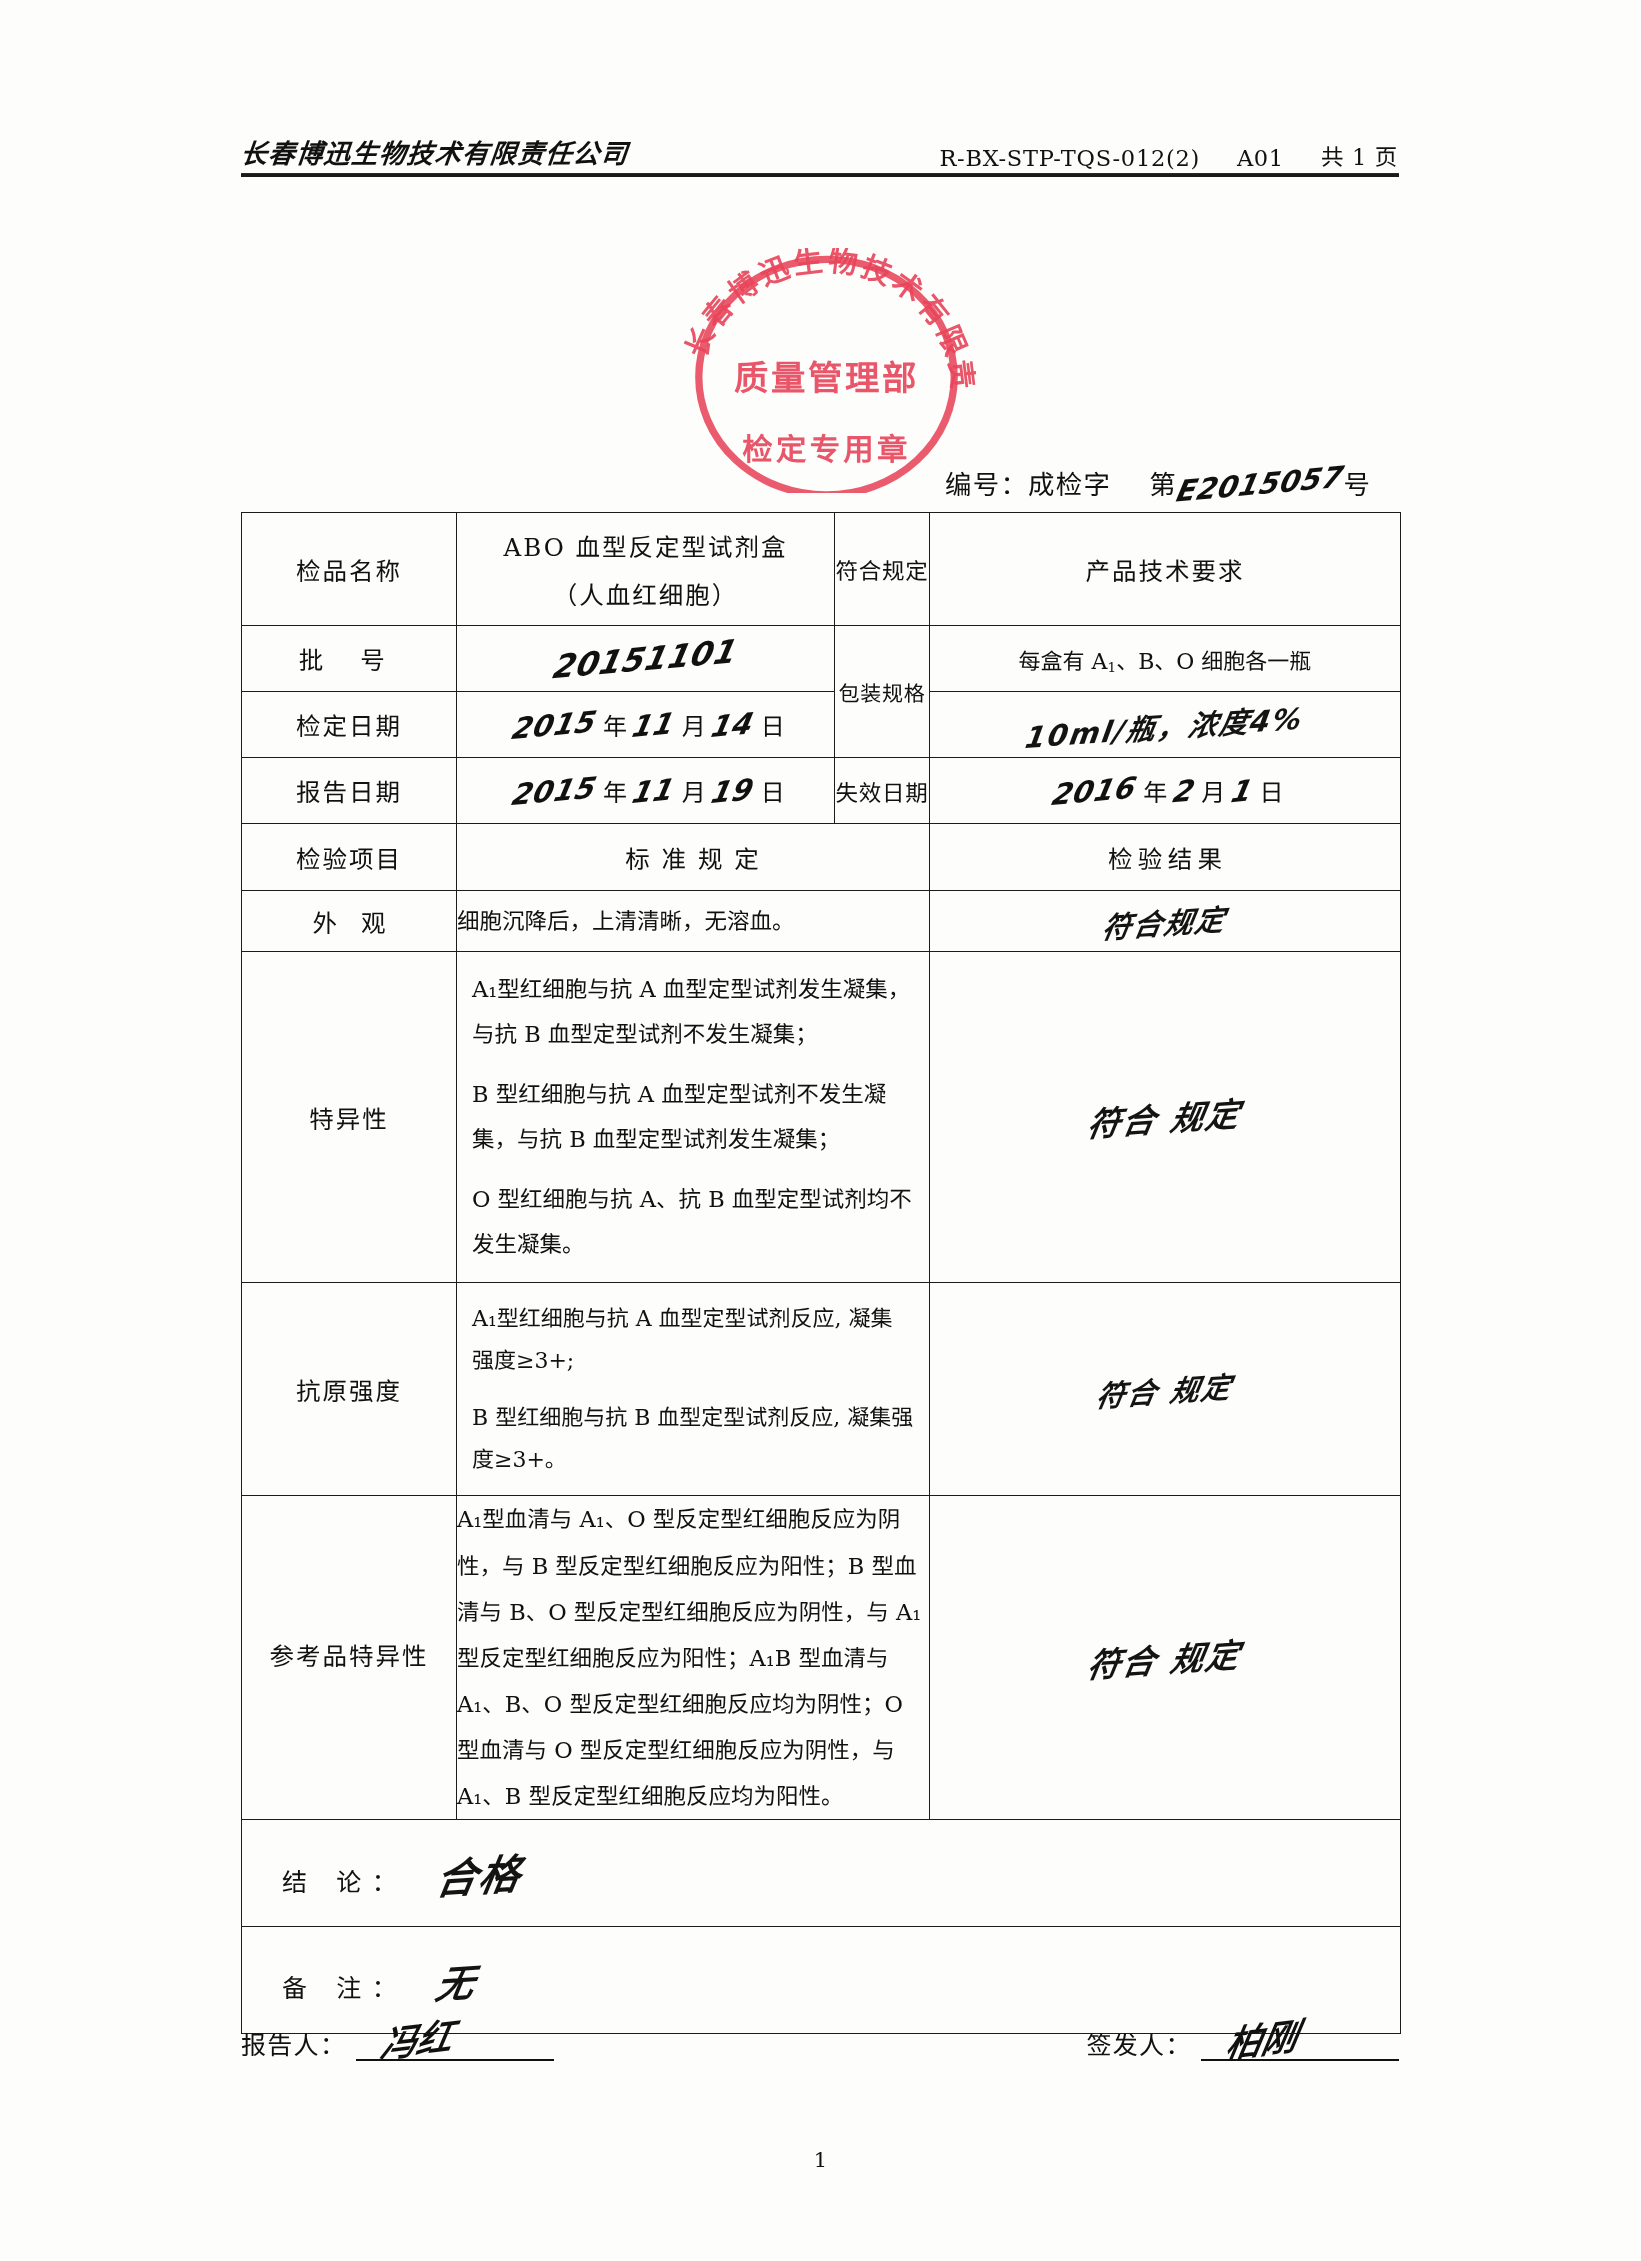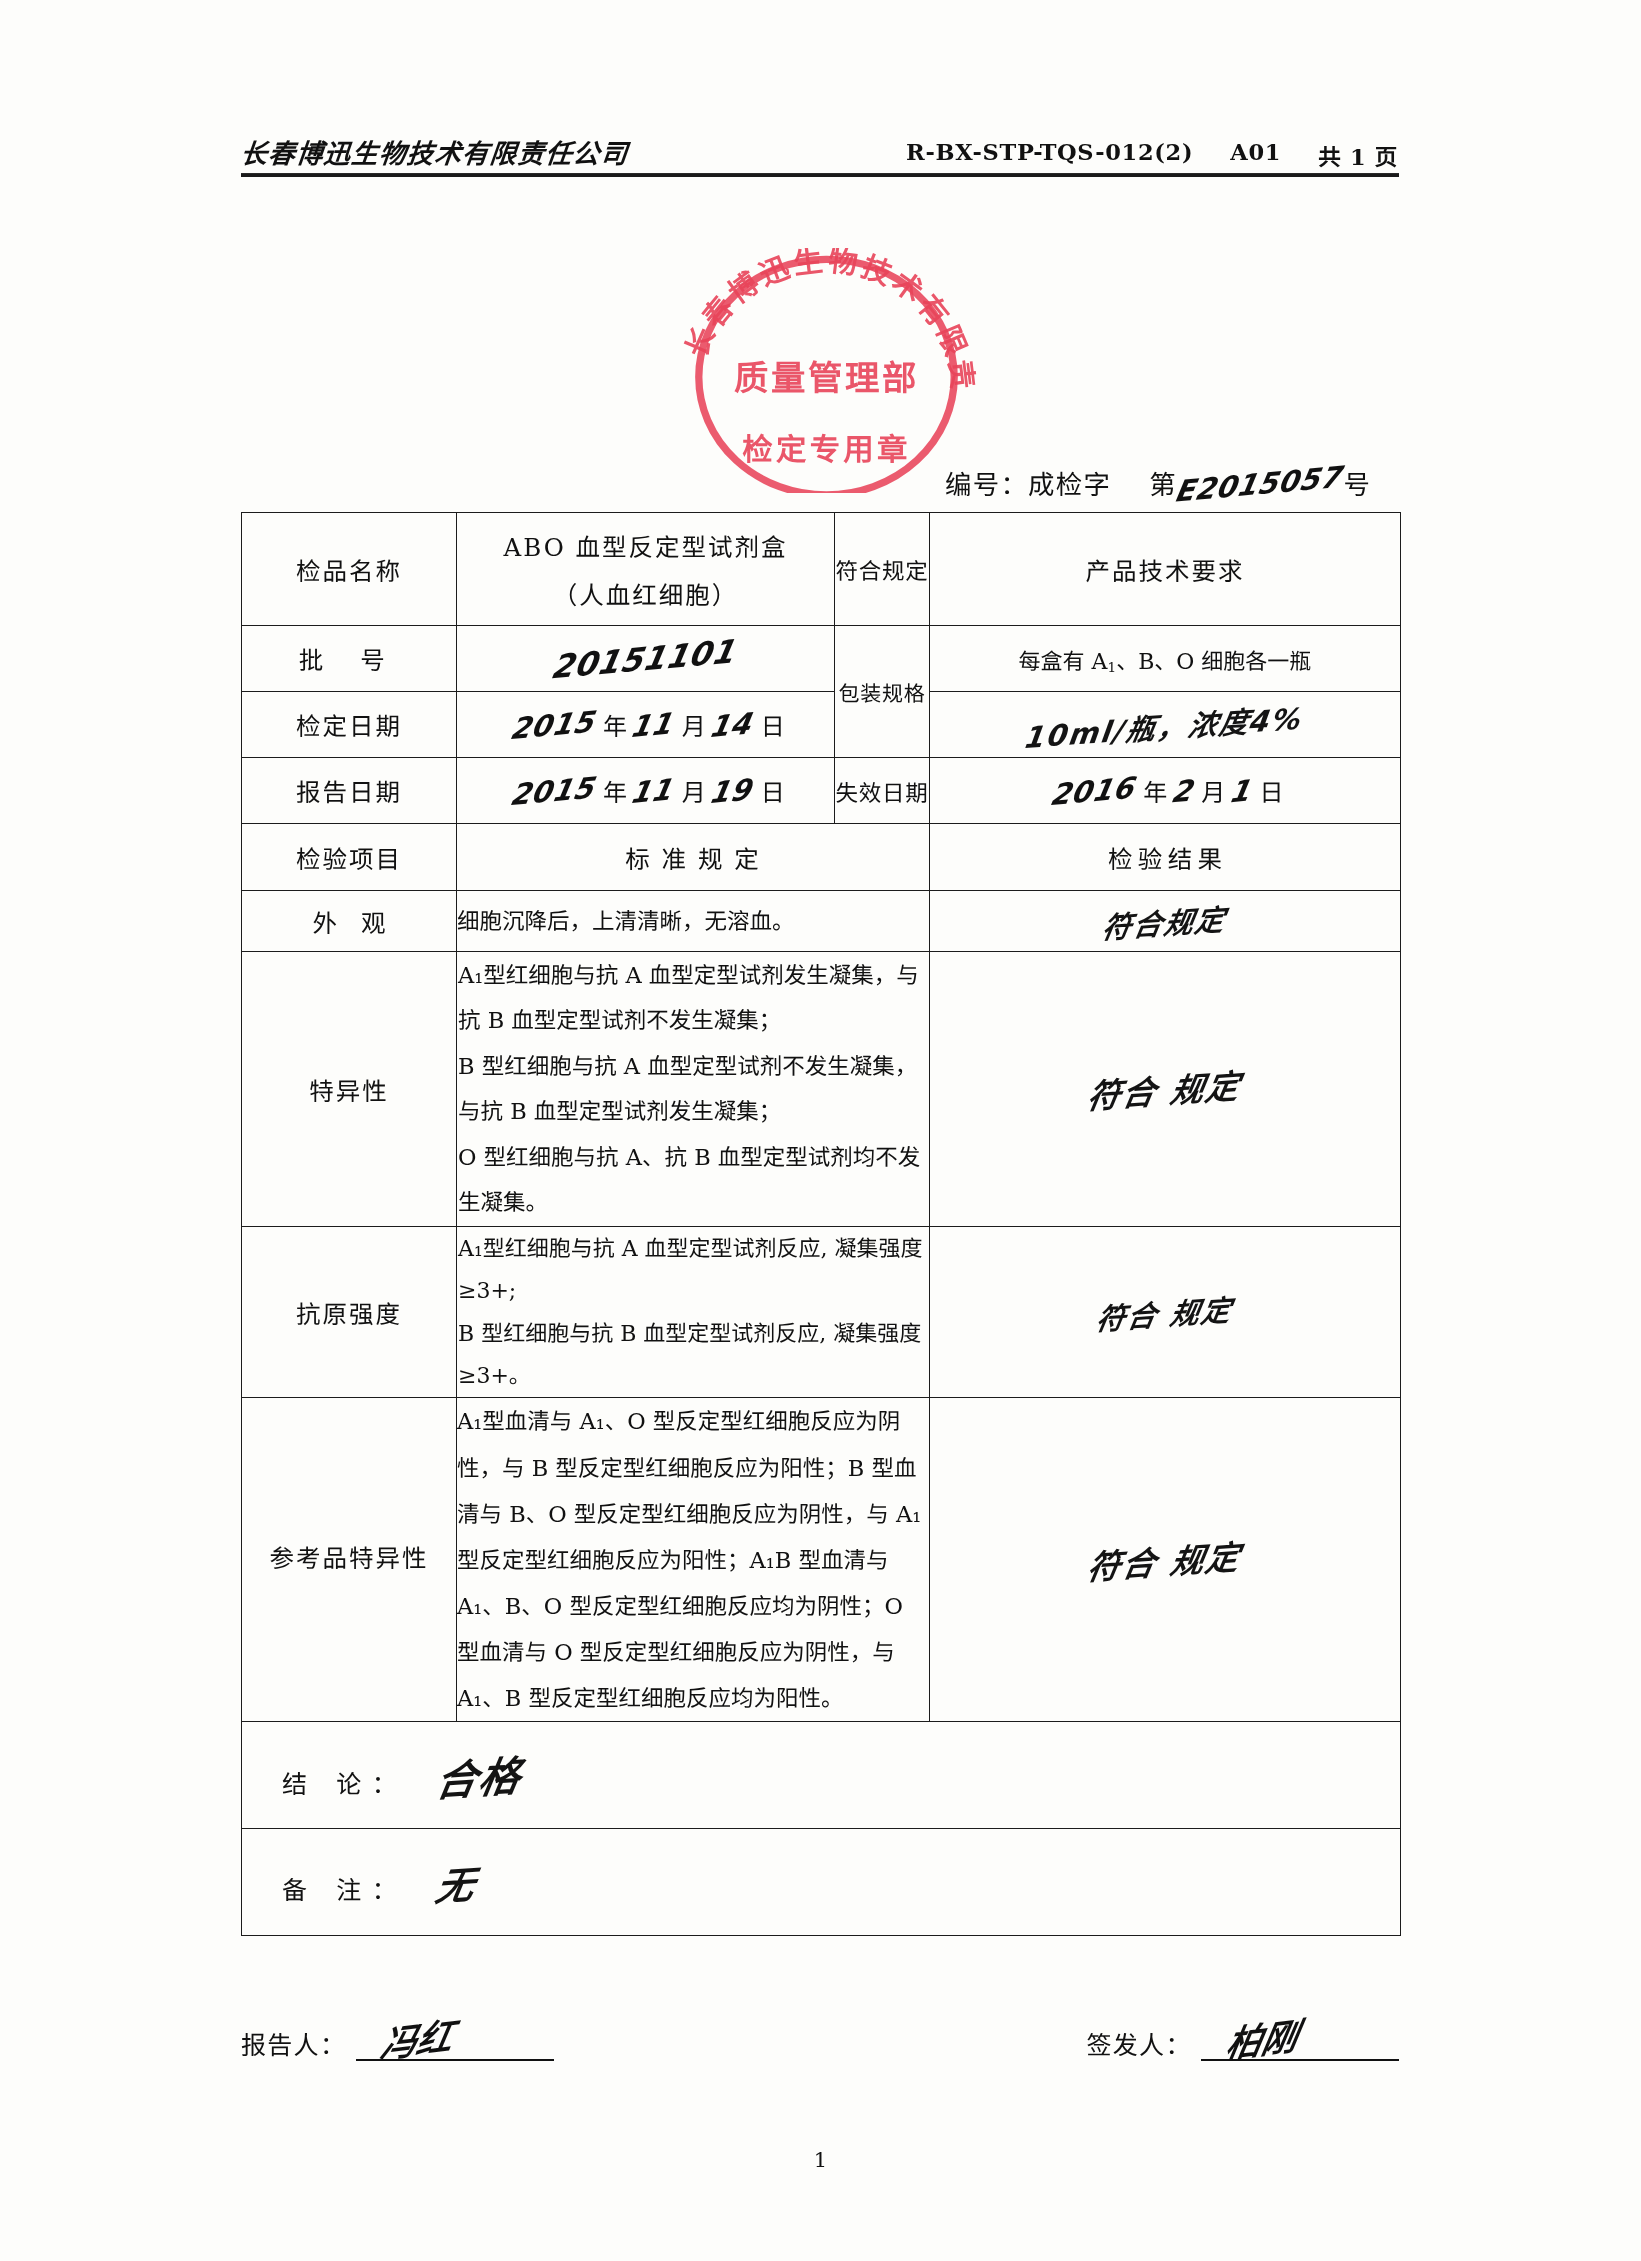--- a/index.html
+++ b/index.html
@@ -33,26 +33,26 @@
     font-size: 26.4px;
     letter-spacing: 1.3px;
     font-family: "DejaVu Serif", "Liberation Serif", serif;
     font-weight: 600;
     font-style: italic;
     transform: skewX(-6deg);
     white-space: nowrap;
   }
   .hdr-right {
     display: flex;
+    align-items: flex-end;
     gap: 37px;
     font-family: "DejaVu Serif", "Liberation Serif", serif;
     font-size: 22.5px;
     letter-spacing: 0.7px;
     white-space: nowrap;
-    font-weight: bold;
   }
   .hdr-rule {
     position: absolute;
     left: 241px;
     top: 173px;
     width: 1158px;
     height: 3.3px;
     background: #1a1a1a;
     border-top: 1.3px solid #2a2a2a;
   }
@@ -125,21 +125,21 @@
     padding: 6.6px 4px;
   }
   .body-txt {
     font-family: "DejaVu Serif", "Liberation Serif", serif;
     font-size: 22.5px;
     line-height: 2.0;
     padding: 10.6px 10.6px 10.6px 14.5px;
     text-align: left;
   }
   .body-txt.tight { line-height: 1.95; }
-  .body-txt p { margin: 1px; }
+  .body-txt p { margin: 15px; }
   sub { font-size: 0.62em; vertical-align: -0.22em; }
 
   
   .hand {
     font-family: "DejaVu Sans", "Liberation Sans", sans-serif;
     font-style: italic;
     font-weight: 700;
     color: #141414;
     transform: rotate(-4deg) skewX(-14deg);
     display: inline-block;

